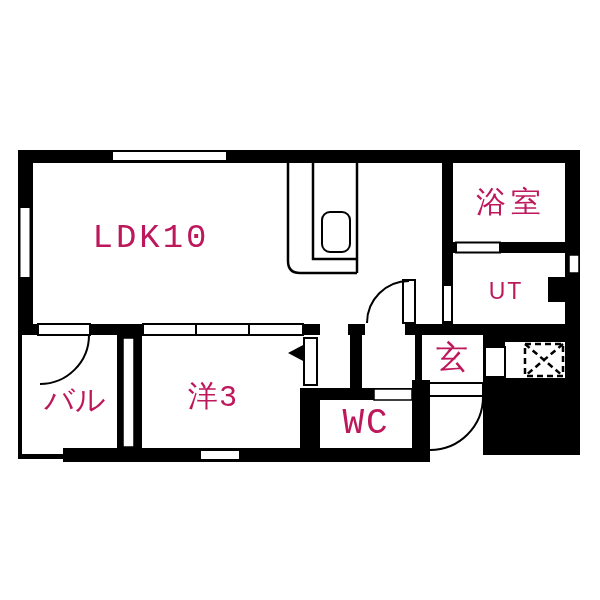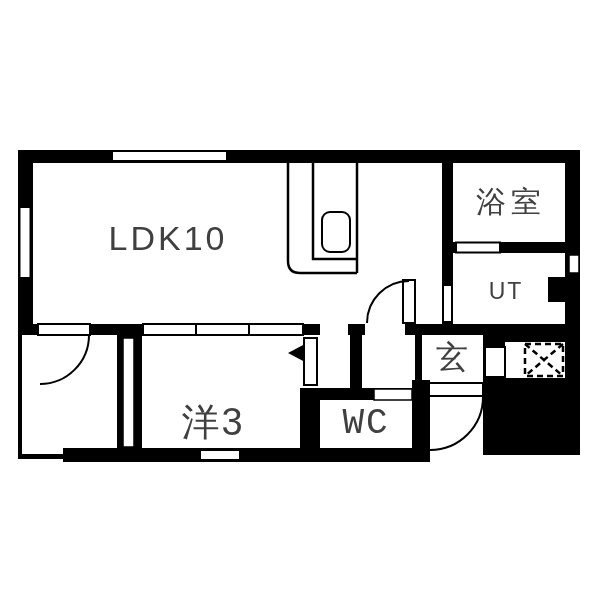--- a/index.html
+++ b/index.html
@@ -1,26 +1,26 @@
 <!DOCTYPE html>
 <html><head>
 <meta charset="utf-8">
 <style>
   html,body{margin:0;padding:0;background:#ffffff;}
   #stage{position:relative;width:600px;height:600px;background:#ffffff;overflow:hidden;
          font-family:"Liberation Sans","DejaVu Sans",sans-serif;}
   #plan-svg{position:absolute;left:0;top:0;}
-  .room-label{position:absolute;transform:translate(-50%,-50%);color:#404040;
+  .room-label{position:absolute;transform:translate(-50%,-50%);color:#be185d;
               white-space:nowrap;font-weight:400;line-height:1;text-align:right;}
-  .lbl-ldk    {left:168px;top:238px;font-size:34px;letter-spacing:3px;}
+  .lbl-ldk    {left:151px;top:238px;font-size:34px;letter-spacing:3px;font-family:Liberation Mono, monospace;}
   .lbl-bath   {left:511px;top:202px;font-size:30px;letter-spacing:5px;}
   .lbl-ut     {left:506px;top:291px;font-size:23px;letter-spacing:2px;}
   .lbl-genkan {left:452px;top:357px;font-size:32px;}
   .lbl-wc     {left:366px;top:424px;font-size:36px;letter-spacing:2px;font-family:Liberation Mono, monospace;}
-  .lbl-yo     {left:213px;top:396px;font-size:38px;letter-spacing:2px;margin-top:26px;}
+  .lbl-yo     {left:213px;top:396px;font-size:30px;letter-spacing:2px;}
   .lbl-bal    {left:75px;top:400px;font-size:30px;}
 </style>
 </head>
 <body>
 
 <div id="stage">
 
   <svg id="plan-svg" width="600" height="600" viewBox="0 0 600 600">
 
     <g fill="#000">
@@ -92,13 +92,14 @@
 
     <path d="M 288 353 L 305 344 L 305 362 Z" fill="#000"></path>
   </svg>
 
   <div class="room-label lbl-ldk">LDK10</div>
   <div class="room-label lbl-bath">浴室</div>
   <div class="room-label lbl-ut">UT</div>
   <div class="room-label lbl-genkan">玄</div>
   <div class="room-label lbl-wc">WC</div>
   <div class="room-label lbl-yo">洋3</div>
+  <div class="room-label lbl-bal">バル</div>
 </div>
 
 </body></html>

